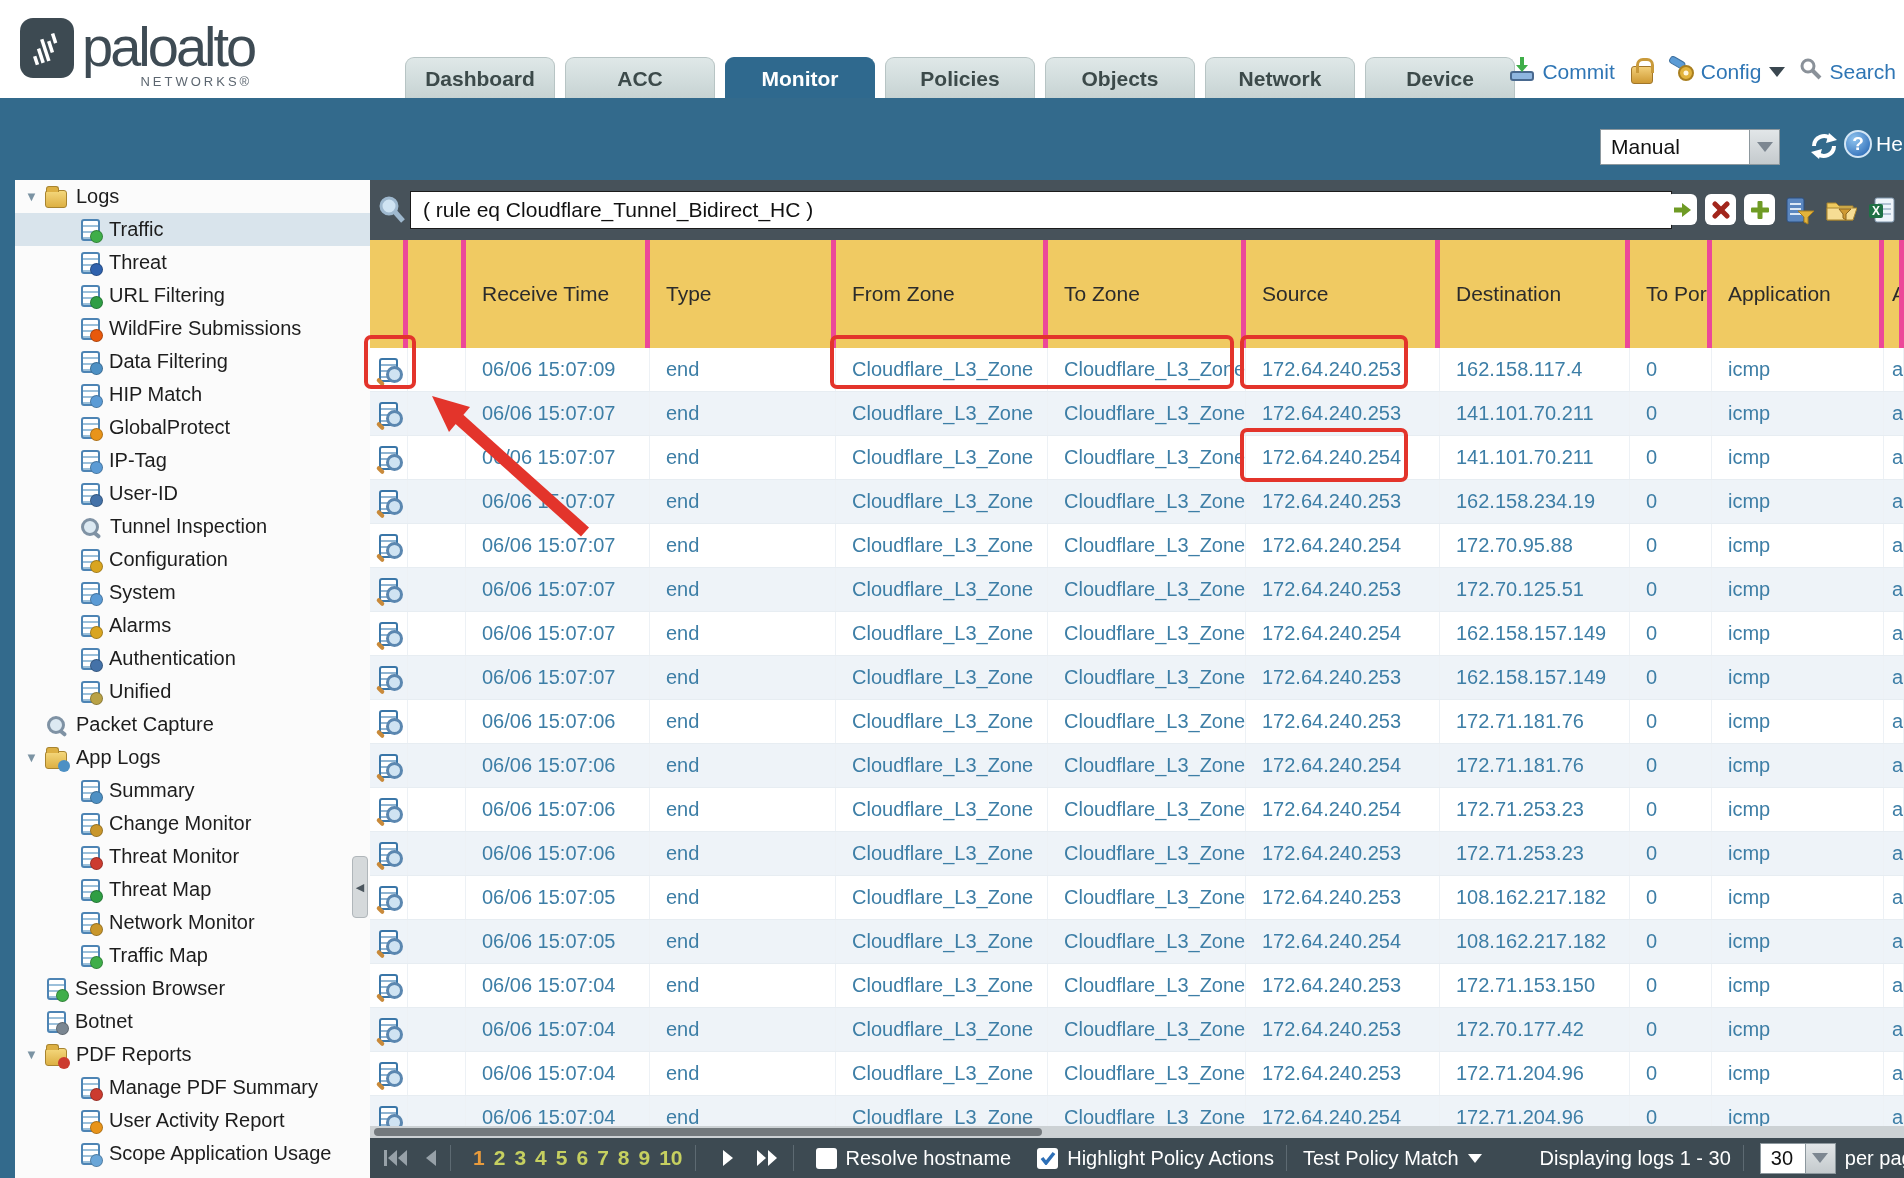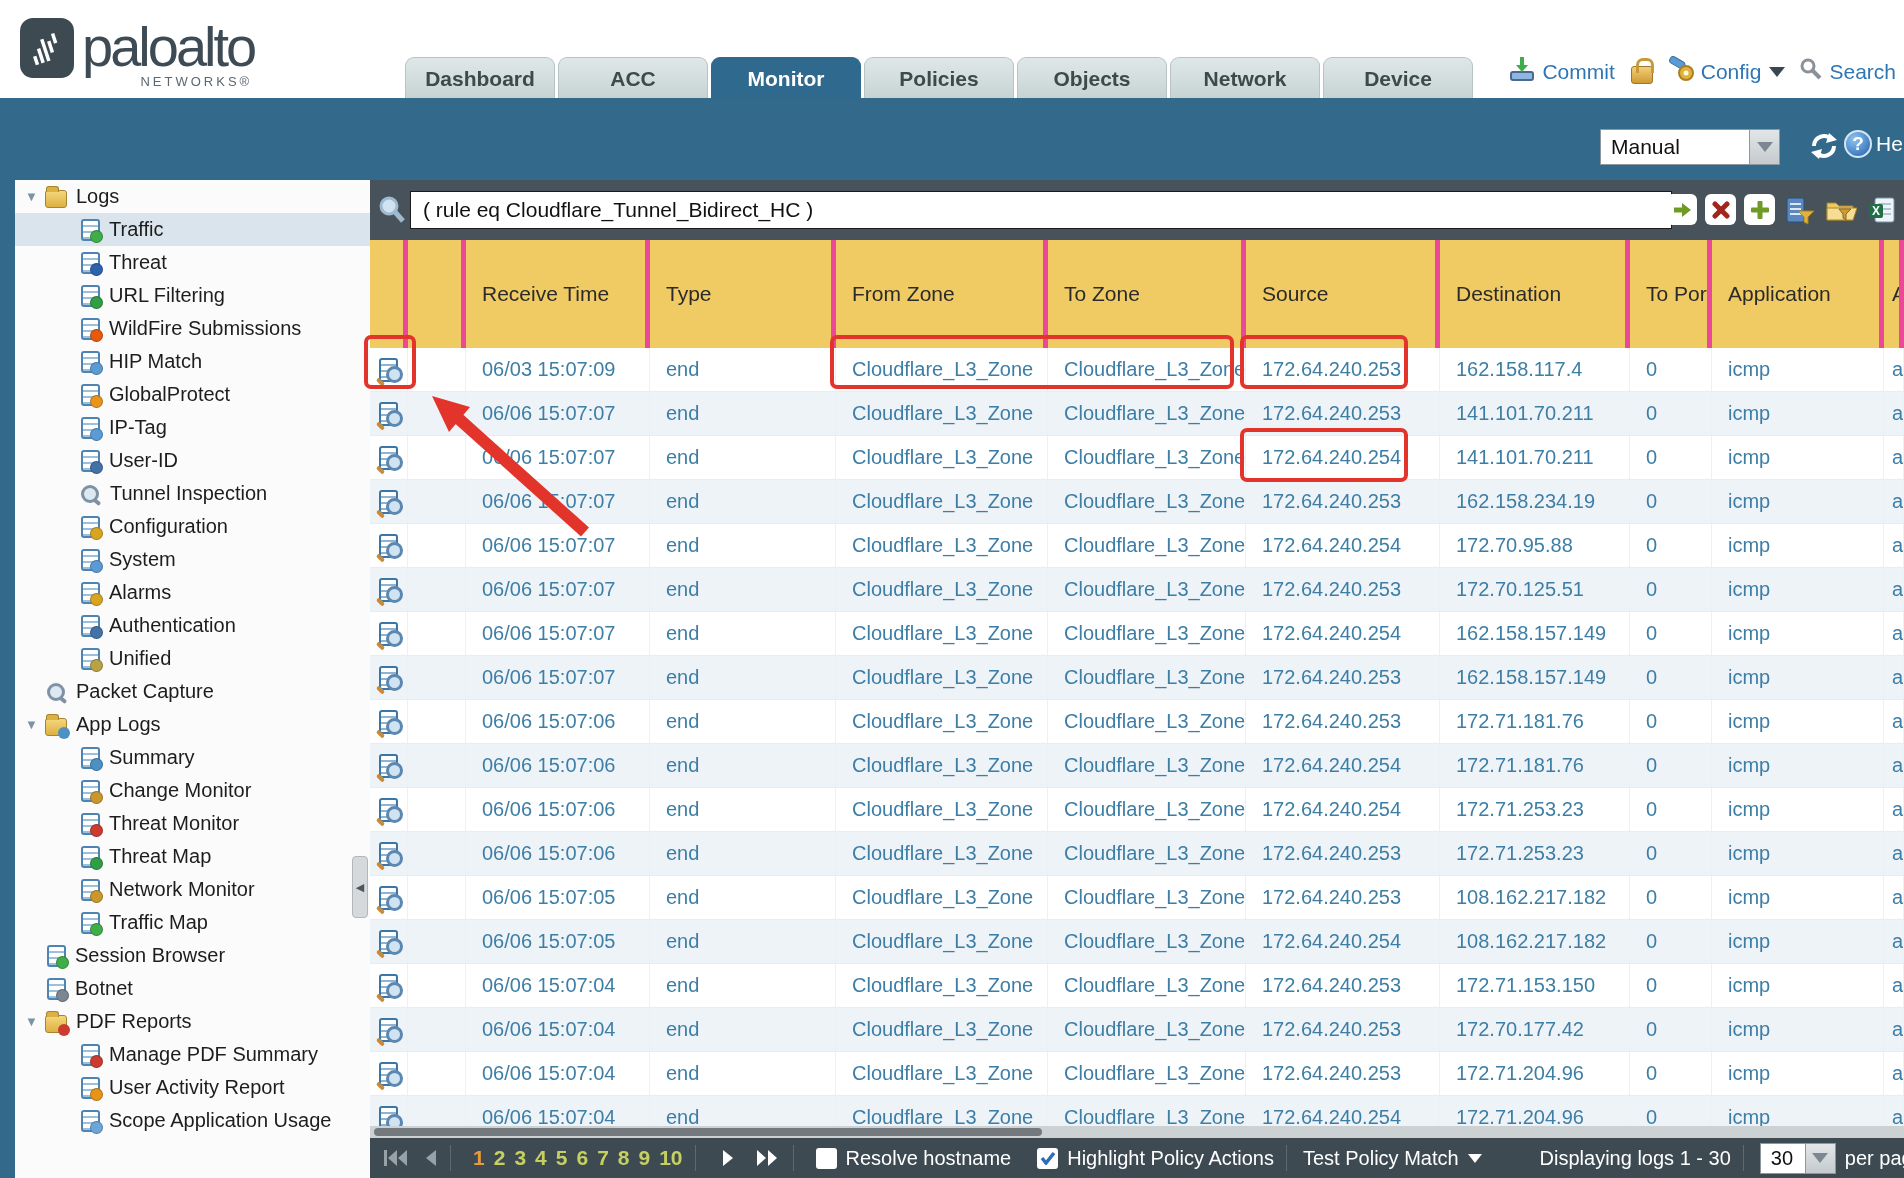--- a/index.html
+++ b/index.html
@@ -9,21 +9,21 @@
 
   
   .topbar { position:absolute; top:0; left:0; width:1904px; height:98px; background:#fff; }
   .logo { position:absolute; left:20px; top:18px; display:flex; align-items:flex-start; }
   .logo-mark { width:54px; height:60px; background:#3d4a52; border-radius:13px;
                display:flex; align-items:center; justify-content:center; }
   .logo-textwrap { margin-left:8px; position:relative; }
   .logo-text { font-size:56px; font-weight:500; letter-spacing:-3px; color:#3e4b54; line-height:58px; }
   .logo-sub { position:absolute; right:2px; top:56px; font-size:13px; letter-spacing:3px; color:#5c6670; }
 
-  .tabs { position:absolute; left:405px; bottom:0; display:flex; gap:3px; }
+  .tabs { position:absolute; left:405px; bottom:0; display:flex; gap:10px; }
   .tab { width:150px; height:41px; line-height:41px; text-align:center;
          background:linear-gradient(#dfe8e8,#c7d3d3); border:1px solid #b7c4c4; border-bottom:none;
          border-radius:9px 9px 0 0; color:#3c4a4a; font-size:21px; font-weight:bold; cursor:default; }
   .tab.active { background:#2f698e; border-color:#2f698e; color:#fff; }
 
   .header-links { position:absolute; right:8px; top:56px; display:flex; align-items:center;
                   font-size:21px; color:#2f76b5; }
   .hl-item { display:flex; align-items:center; margin-left:14px; }
   .hl-label { margin-left:6px; }
   .caret-down { width:0; height:0; border-left:8px solid transparent; border-right:8px solid transparent;
@@ -252,20 +252,24 @@
           <span class="tree-ico doc" style="--dot: #2f62ae;"></span>
           <span>Threat</span>
         </div>
         <div class="side-item lvl1">
           <span class="tree-ico doc" style="--dot: #2f9e44;"></span>
           <span>URL Filtering</span>
         </div>
         <div class="side-item lvl1">
           <span class="tree-ico doc" style="--dot: #e8590c;"></span>
           <span>WildFire Submissions</span>
+        </div>
+        <div class="side-item lvl1">
+          <span class="tree-ico doc" style="--dot: #4d90c4;"></span>
+          <span>Data Filtering</span>
         </div>
         <div class="side-item lvl1">
           <span class="tree-ico doc" style="--dot: #5b9bd5;"></span>
           <span>HIP Match</span>
         </div>
         <div class="side-item lvl1">
           <span class="tree-ico doc" style="--dot: #e8941a;"></span>
           <span>GlobalProtect</span>
         </div>
         <div class="side-item lvl1">
@@ -445,21 +449,21 @@
           <div class="hcell">To Port</div>
           <div class="hcell">Application</div>
           <div class="hcell">Action</div>
         </div>
       <div class="rows">
           <div class="row">
             <div class="icon-cell">
               <span class="row-icon"></span>
             </div>
             <div class="cell"></div>
-            <div class="cell">06/03 15:07:09</div>
+            <div class="cell">06/06 15:07:09</div>
             <div class="cell">end</div>
             <div class="cell">Cloudflare_L3_Zone</div>
             <div class="cell">Cloudflare_L3_Zone</div>
             <div class="cell">172.64.240.253</div>
             <div class="cell">162.158.117.4</div>
             <div class="cell">0</div>
             <div class="cell">icmp</div>
             <div class="cell">allow</div>
           </div>
           <div class="row alt">

